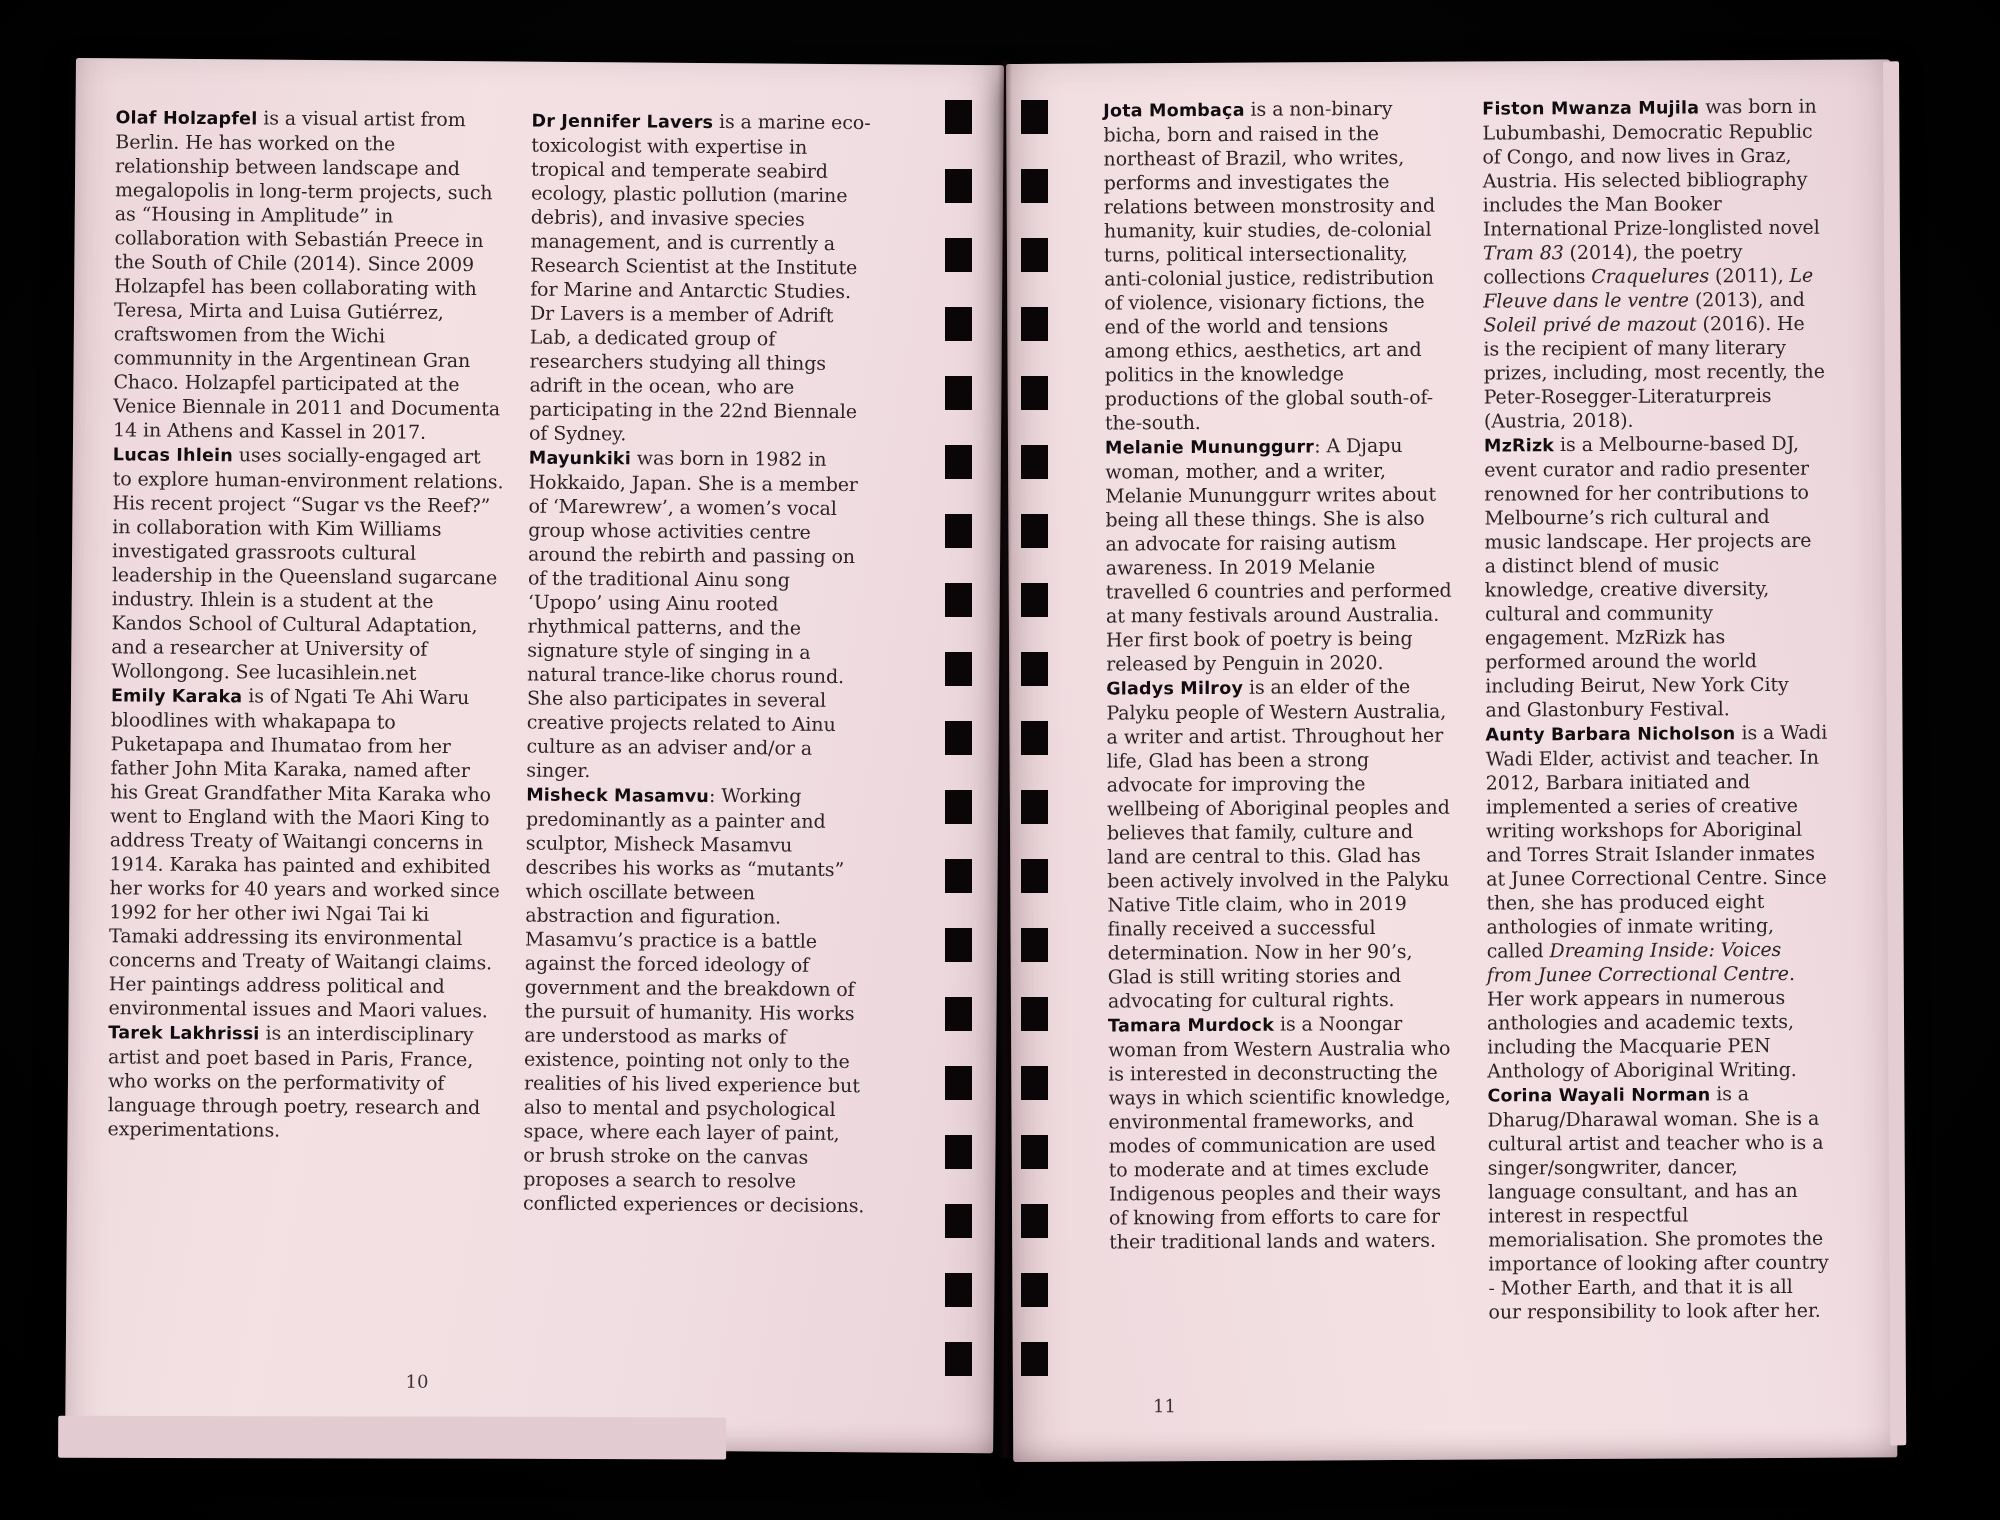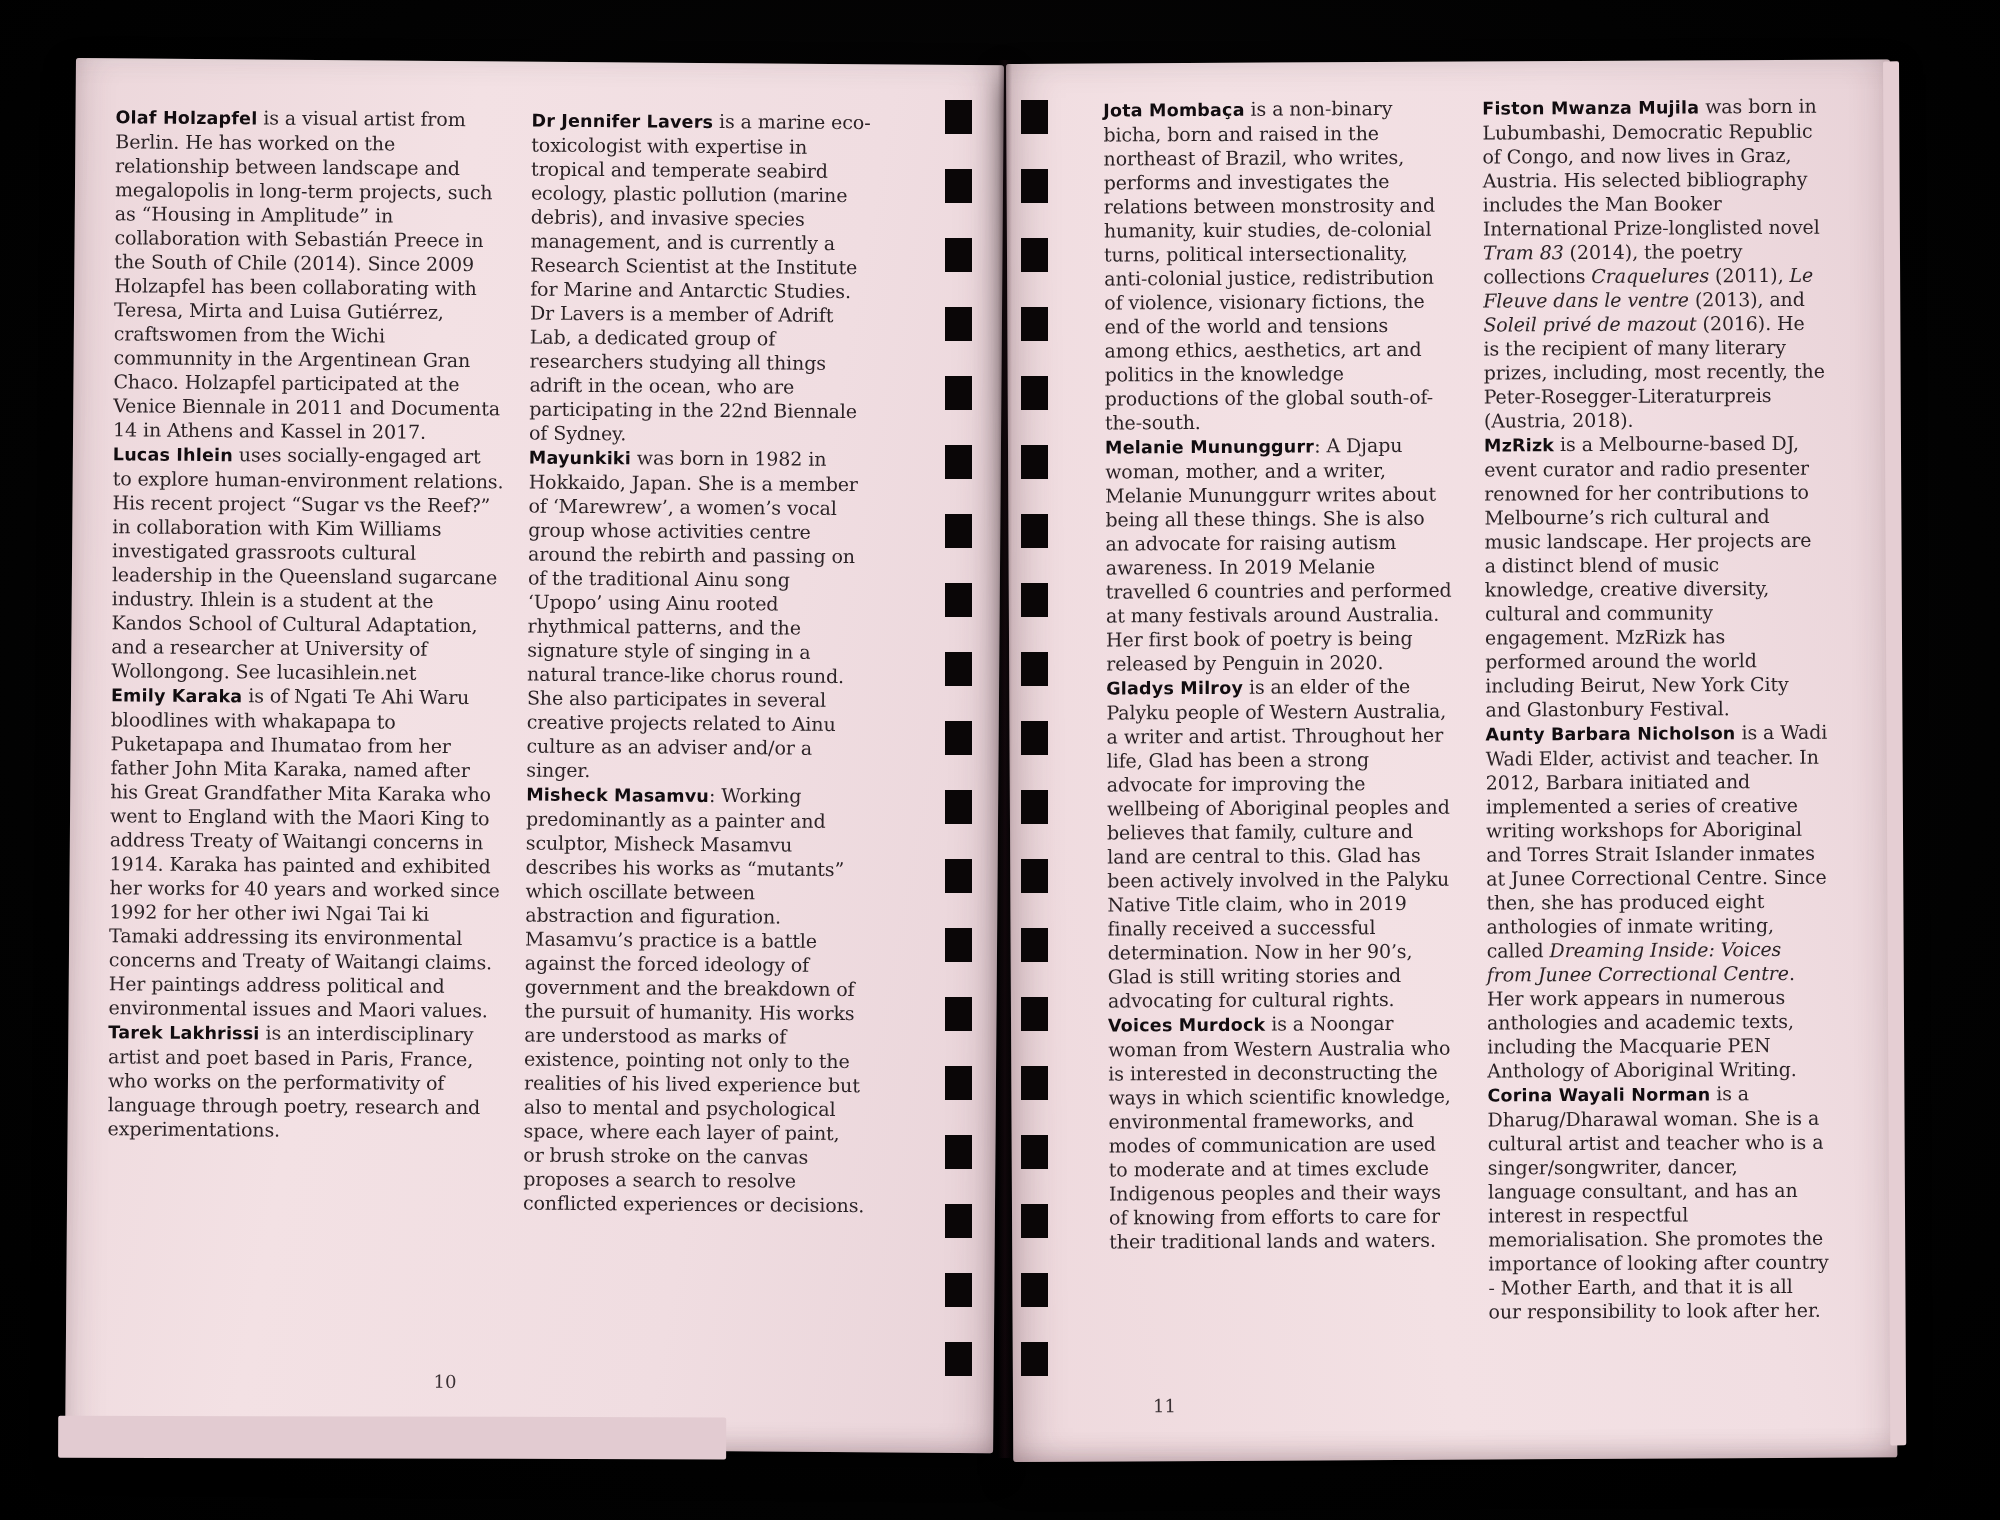--- a/index.html
+++ b/index.html
@@ -31,21 +31,21 @@
   .col{position:absolute;}
   .col-l1{left:40px; top:46px; width:392px;}
   .col-l2{left:456px;top:46px; width:342px;}
   .col-r1{left:97px; top:34px; width:346px;}
   .col-r2{left:476px;top:34px; width:342px;}
   p.bio{margin:0;font-size:19px;line-height:24px;color:#2b2326;letter-spacing:-0.1px;}
   p.bio .b{font-family:"DejaVu Sans", sans-serif;font-weight:bold;font-size:17.5px;
            color:#120d10;letter-spacing:.2px;}
   p.bio .i{font-style:italic;}
   .page-num{position:absolute;font-size:18px;color:#3a3134;}
-  .num-l{left:368px;top:1310px;}
+  .num-l{left:340px;top:1310px;}
   .num-r{left:140px;top:1332px;}
   .holes{position:absolute;top:100px;width:27px;height:1276px;z-index:5;
          background:repeating-linear-gradient(180deg,#0a0607 0px,#0a0607 34px,
                     rgba(0,0,0,0) 34px,rgba(0,0,0,0) 69px);}
   .holes-a{left:945px;}
   .holes-b{left:1021px;}
   .spine-shadow{position:absolute;left:998px;top:60px;width:14px;height:1398px;z-index:4;
          background:linear-gradient(90deg,rgba(40,15,25,0) 0%,rgba(40,15,25,.35) 50%,rgba(40,15,25,0) 100%);}
 </style>
 </head>
@@ -66,21 +66,21 @@
         <p class="bio"><span class="b">Misheck Masamvu</span><span>: Working predominantly as a painter and sculptor, Misheck Masamvu describes his works as “mutants” which oscillate between abstraction and figuration. Masamvu’s practice is a battle against the forced ideology of government and the breakdown of the pursuit of humanity. His works are understood as marks of existence, pointing not only to the realities of his lived experience but also to mental and psychological space, where each layer of paint, or brush stroke on the canvas proposes a search to resolve conflicted experiences or decisions.</span></p>
       </div>
     <div class="page-num num-l">10</div>
   </div>
 
   <div class="page page-r">
     <div class="col col-r1">
         <p class="bio"><span class="b">Jota Mombaça</span><span> is a non-binary bicha, born and raised in the northeast of Brazil, who writes, performs and investigates the relations between monstrosity and humanity, kuir studies, de-colonial turns, political intersectionality, anti-colonial justice, redistribution of violence, visionary fictions, the end of the world and tensions among ethics, aesthetics, art and politics in the knowledge productions of the global south-of-the-south.</span></p>
         <p class="bio"><span class="b">Melanie Mununggurr</span><span>: A Djapu woman, mother, and a writer, Melanie Mununggurr writes about being all these things. She is also an advocate for raising autism awareness. In 2019 Melanie travelled 6 countries and performed at many festivals around Australia. Her first book of poetry is being released by Penguin in 2020.</span></p>
         <p class="bio"><span class="b">Gladys Milroy</span><span> is an elder of the Palyku people of Western Australia, a writer and artist. Throughout her life, Glad has been a strong advocate for improving the wellbeing of Aboriginal peoples and believes that family, culture and land are central to this. Glad has been actively involved in the Palyku Native Title claim, who in 2019 finally received a successful determination. Now in her 90’s, Glad is still writing stories and advocating for cultural rights.</span></p>
-        <p class="bio"><span class="b">Voices Murdock</span><span> is a Noongar woman from Western Australia who is interested in deconstructing the ways in which scientific knowledge, environmental frameworks, and modes of communication are used to moderate and at times exclude Indigenous peoples and their ways of knowing from efforts to care for their traditional lands and waters.</span></p>
+        <p class="bio"><span class="b">Tamara Murdock</span><span> is a Noongar woman from Western Australia who is interested in deconstructing the ways in which scientific knowledge, environmental frameworks, and modes of communication are used to moderate and at times exclude Indigenous peoples and their ways of knowing from efforts to care for their traditional lands and waters.</span></p>
       </div>
     <div class="col col-r2">
         <p class="bio"><span class="b">Fiston Mwanza Mujila</span><span> was born in Lubumbashi, Democratic Republic of Congo, and now lives in Graz, Austria. His selected bibliography includes the Man Booker International Prize-longlisted novel </span><span class="i">Tram 83</span><span> (2014), the poetry collections </span><span class="i">Craquelures</span><span> (2011), </span><span class="i">Le Fleuve dans le ventre</span><span> (2013), and </span><span class="i">Soleil privé de mazout</span><span> (2016). He is the recipient of many literary prizes, including, most recently, the Peter-Rosegger-Literaturpreis (Austria, 2018).</span></p>
         <p class="bio"><span class="b">MzRizk</span><span> is a Melbourne-based DJ, event curator and radio presenter renowned for her contributions to Melbourne’s rich cultural and music landscape. Her projects are a distinct blend of music knowledge, creative diversity, cultural and community engagement. MzRizk has performed around the world including Beirut, New York City and Glastonbury Festival.</span></p>
         <p class="bio"><span class="b">Aunty Barbara Nicholson</span><span> is a Wadi Wadi Elder, activist and teacher. In 2012, Barbara initiated and implemented a series of creative writing workshops for Aboriginal and Torres Strait Islander inmates at Junee Correctional Centre. Since then, she has produced eight anthologies of inmate writing, called </span><span class="i">Dreaming Inside: Voices from Junee Correctional Centre</span><span>. Her work appears in numerous anthologies and academic texts, including the Macquarie PEN Anthology of Aboriginal Writing.</span></p>
         <p class="bio"><span class="b">Corina Wayali Norman</span><span> is a Dharug/Dharawal woman. She is a cultural artist and teacher who is a singer/songwriter, dancer, language consultant, and has an interest in respectful memorialisation. She promotes the importance of looking after country - Mother Earth, and that it is all our responsibility to look after her.</span></p>
       </div>
     <div class="page-num num-r">11</div>
   </div>
 

